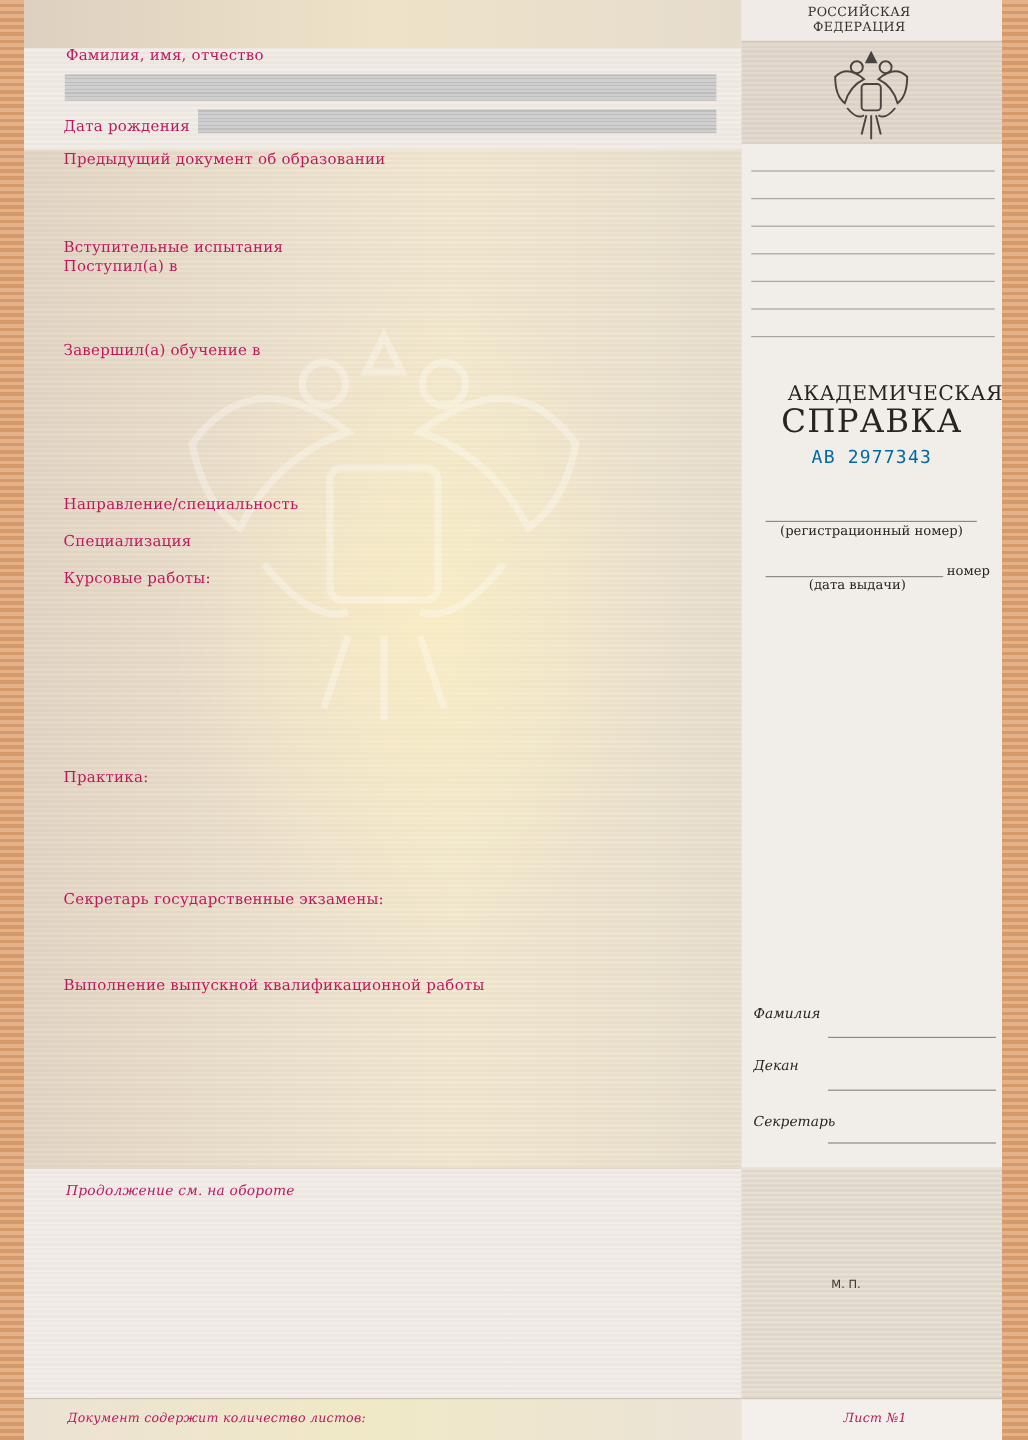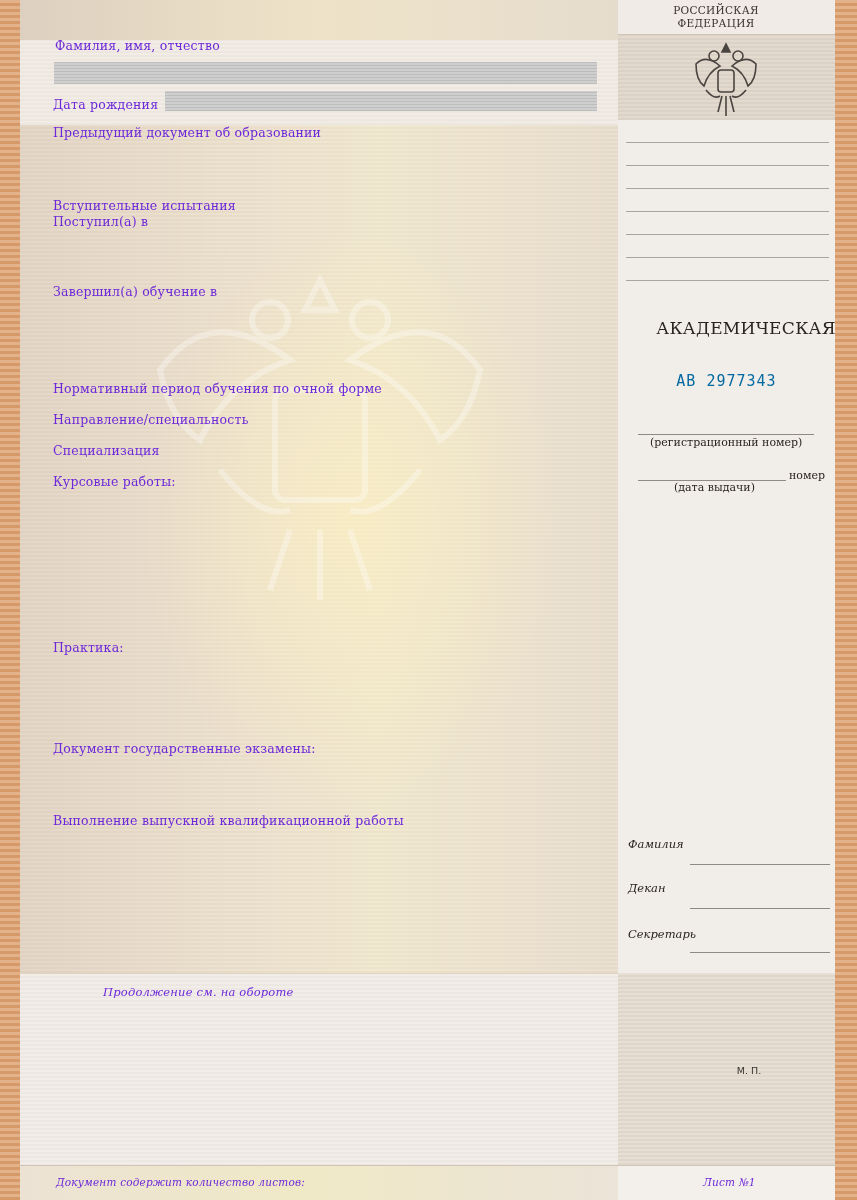--- a/index.html
+++ b/index.html
@@ -13,21 +13,21 @@
     background:
       radial-gradient(ellipse 300px 420px at 330px 520px, rgba(255,242,190,0.55), rgba(255,242,190,0) 70%),
       repeating-linear-gradient(0deg, rgba(0,0,0,0.025) 0 2px, rgba(255,255,255,0.03) 2px 4px),
       linear-gradient(90deg, #e4d6c6 0%, #eee2cf 40%, #f2e8d0 60%, #eadfcf 100%); }
   .main-top { position:absolute; left:20px; top:0; width:598px; height:42px;
     background: linear-gradient(90deg,#ddd0c0,#eee3c8 50%,#e6dccd); }
   .fio-band { position:absolute; left:20px; top:40px; width:598px; height:85px;
     background: repeating-linear-gradient(0deg, rgba(0,0,0,0.02) 0 2px, rgba(255,255,255,0.05) 2px 4px), #f1ebe4; }
   .redact { position:absolute; height:20px;
     background: repeating-linear-gradient(0deg, #bdbdbd 0 1px, #cfcfcf 1px 3px); }
-  .label { position:absolute; font-size:12.5px; letter-spacing:0.2px; white-space:nowrap; color:#6d28d9; }
+  .label { position:absolute; font-size:12.5px; letter-spacing:0.2px; white-space:nowrap; color:#be185d; }
   .italic { font-style:italic; }
   .emblem-watermark { position:absolute; left:140px; top:240px; width:360px; height:370px; opacity:0.35; }
   .right { position:absolute; left:618px; top:0; width:217px; height:1200px; background:#f1ede9; }
   .right-header { position:absolute; left:618px; top:0; width:217px; height:34px; background:#f0ebe6; border-bottom:1px solid #d2c4b4; }
   .right-emblem-band { position:absolute; left:618px; top:35px; width:217px; height:85px;
     background: repeating-linear-gradient(0deg, rgba(0,0,0,0.03) 0 2px, rgba(255,255,255,0.04) 2px 4px), #e2d8cc; }
   .right-lines { position:absolute; left:626px; top:120px; width:203px; }
   .right-lines div { height:1px; background:#a8a4a0; margin-top:22px; }
   .country { position:absolute; left:618px; top:4px; width:196px; text-align:center; font-size:10.5px; line-height:13px; color:#3a322a; letter-spacing:0.3px; }
   .title1 { position:absolute; left:618px; top:318px; width:256px; text-align:center; font-size:17px; color:#2a241e; letter-spacing:0.3px; }
@@ -36,21 +36,21 @@
   .uline { position:absolute; height:1px; background:#8f8a85; }
   .small { position:absolute; font-size:11px; color:#2a241e; white-space:nowrap; }
   .sig-label { position:absolute; font-size:11.5px; font-style:italic; color:#2a241e; }
   .bottom-band { position:absolute; left:20px; top:973px; width:598px; height:192px;
     background: repeating-linear-gradient(0deg, rgba(0,0,0,0.02) 0 2px, rgba(255,255,255,0.04) 2px 4px), #f1ece7; border-top:1px solid #e0d3c0; }
   .mp-band { position:absolute; left:618px; top:973px; width:217px; height:192px;
     background: repeating-linear-gradient(0deg, rgba(0,0,0,0.03) 0 2px, rgba(255,255,255,0.04) 2px 4px), #e6ddd2; }
   .footer { position:absolute; left:20px; top:1165px; width:815px; height:35px;
     background: linear-gradient(90deg,#ece2d4,#f0e9c6 35%,#ebe3d6 70%,#efe9e4); border-top:1px solid #cfc4b5; }
   .footer-right { position:absolute; left:618px; top:1165px; width:217px; height:35px; background:#f3efeb; border-top:1px solid #cfc4b5; }
-  .mp { position:absolute; left:618px; top:1065px; width:174px; text-align:center; font-size:9.5px; color:#3a3430; font-family:"DejaVu Sans", sans-serif;margin-left:44px; }
+  .mp { position:absolute; left:618px; top:1065px; width:174px; text-align:center; font-size:9.5px; color:#3a3430; font-family:"DejaVu Sans", sans-serif; }
 </style>
 </head>
 <body>
 
 <div class="page">
   <div class="border-left"></div>
   <div class="border-right"></div>
 
   <div class="main"></div>
   <div class="main-top"></div>
@@ -73,30 +73,29 @@
 
   <span class="label" style="left:55px;top:38px;">Фамилия, имя, отчество</span>
   <div class="redact" style="left:54px;top:62px;width:543px;height:22px;"></div>
   <span class="label" style="left:53px;top:97px;">Дата рождения</span>
   <div class="redact" style="left:165px;top:91px;width:432px;height:20px;"></div>
 
   <span class="label" style="left:53px;top:125px;">Предыдущий документ об образовании</span>
   <span class="label" style="left:53px;top:198px;">Вступительные испытания</span>
   <span class="label" style="left:53px;top:214px;">Поступил(а) в</span>
   <span class="label" style="left:53px;top:284px;">Завершил(а) обучение в</span>
-  <span class="label" style="left:53px;top:381px;">Нормативный период обучения по очной форме</span>
   <span class="label" style="left:53px;top:412px;">Направление/специальность</span>
   <span class="label" style="left:53px;top:443px;">Специализация</span>
   <span class="label" style="left:53px;top:474px;">Курсовые работы:</span>
   <span class="label" style="left:53px;top:640px;">Практика:</span>
-  <span class="label" style="left:53px;top:741px;">Документ государственные экзамены:</span>
+  <span class="label" style="left:53px;top:741px;">Секретарь государственные экзамены:</span>
   <span class="label" style="left:53px;top:813px;">Выполнение выпускной квалификационной работы</span>
 
   <div class="bottom-band"></div>
-  <span class="label italic" style="left:55px;top:985px;font-size:11.5px;margin-left:48px;">Продолжение см. на обороте</span>
+  <span class="label italic" style="left:55px;top:985px;font-size:11.5px;">Продолжение см. на обороте</span>
 
   <div class="right"></div>
   <div class="right-header"></div>
   <div class="country">
     <div>РОССИЙСКАЯ</div>
     <div>ФЕДЕРАЦИЯ</div>
   </div>
   <div class="right-emblem-band"></div>
   <svg style="position:absolute;left:692px;top:40px;width:68px;height:78px;" viewBox="0 0 68 78">
     <g fill="none" stroke="#4a4440" stroke-width="1.6">
@@ -115,20 +114,21 @@
     <div></div>
       <div></div>
       <div></div>
       <div></div>
       <div></div>
       <div></div>
       <div></div>
   </div>
 
   <div class="title1">АКАДЕМИЧЕСКАЯ</div>
+  <div class="title2">СПРАВКА</div>
   <div class="serial">АВ 2977343</div>
 
   <div class="uline" style="left:638px;top:434px;width:176px;"></div>
   <span class="small" style="left:650px;top:436px;">(регистрационный номер)</span>
 
   <div class="uline" style="left:638px;top:480px;width:148px;"></div>
   <span class="small" style="left:789px;top:469px;">номер</span>
   <span class="small" style="left:674px;top:481px;">(дата выдачи)</span>
 
   <span class="sig-label" style="left:628px;top:837px;">Фамилия</span>

